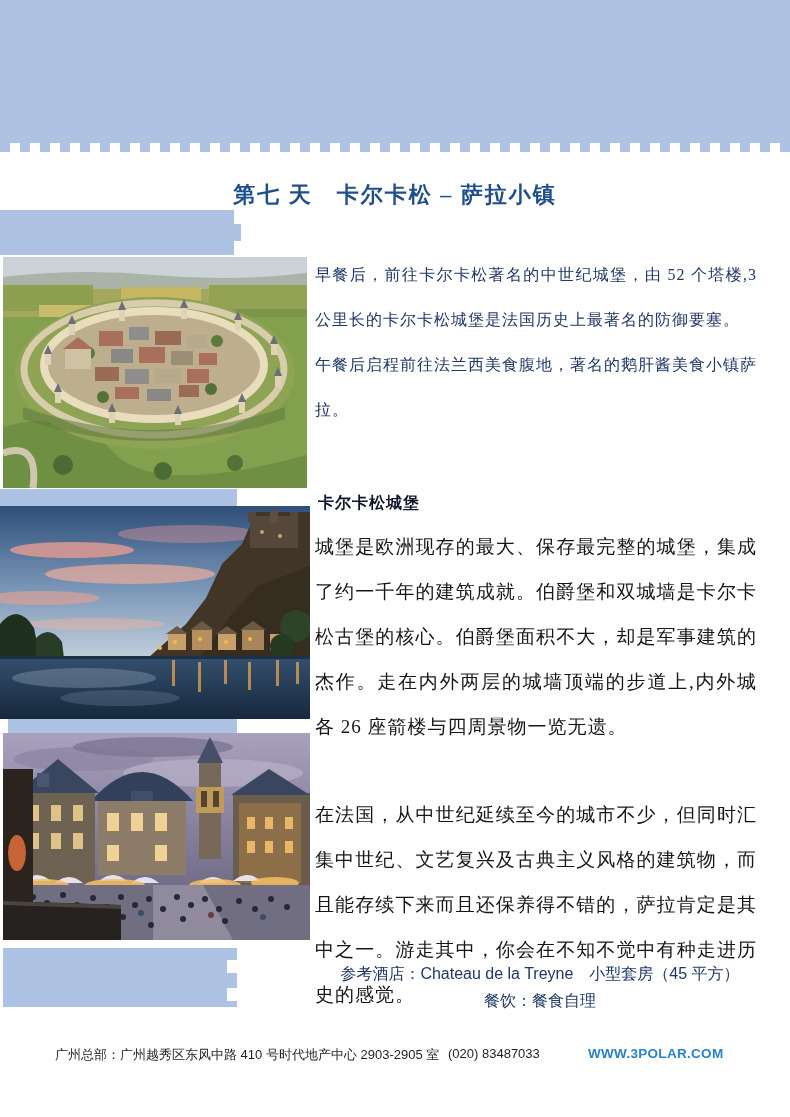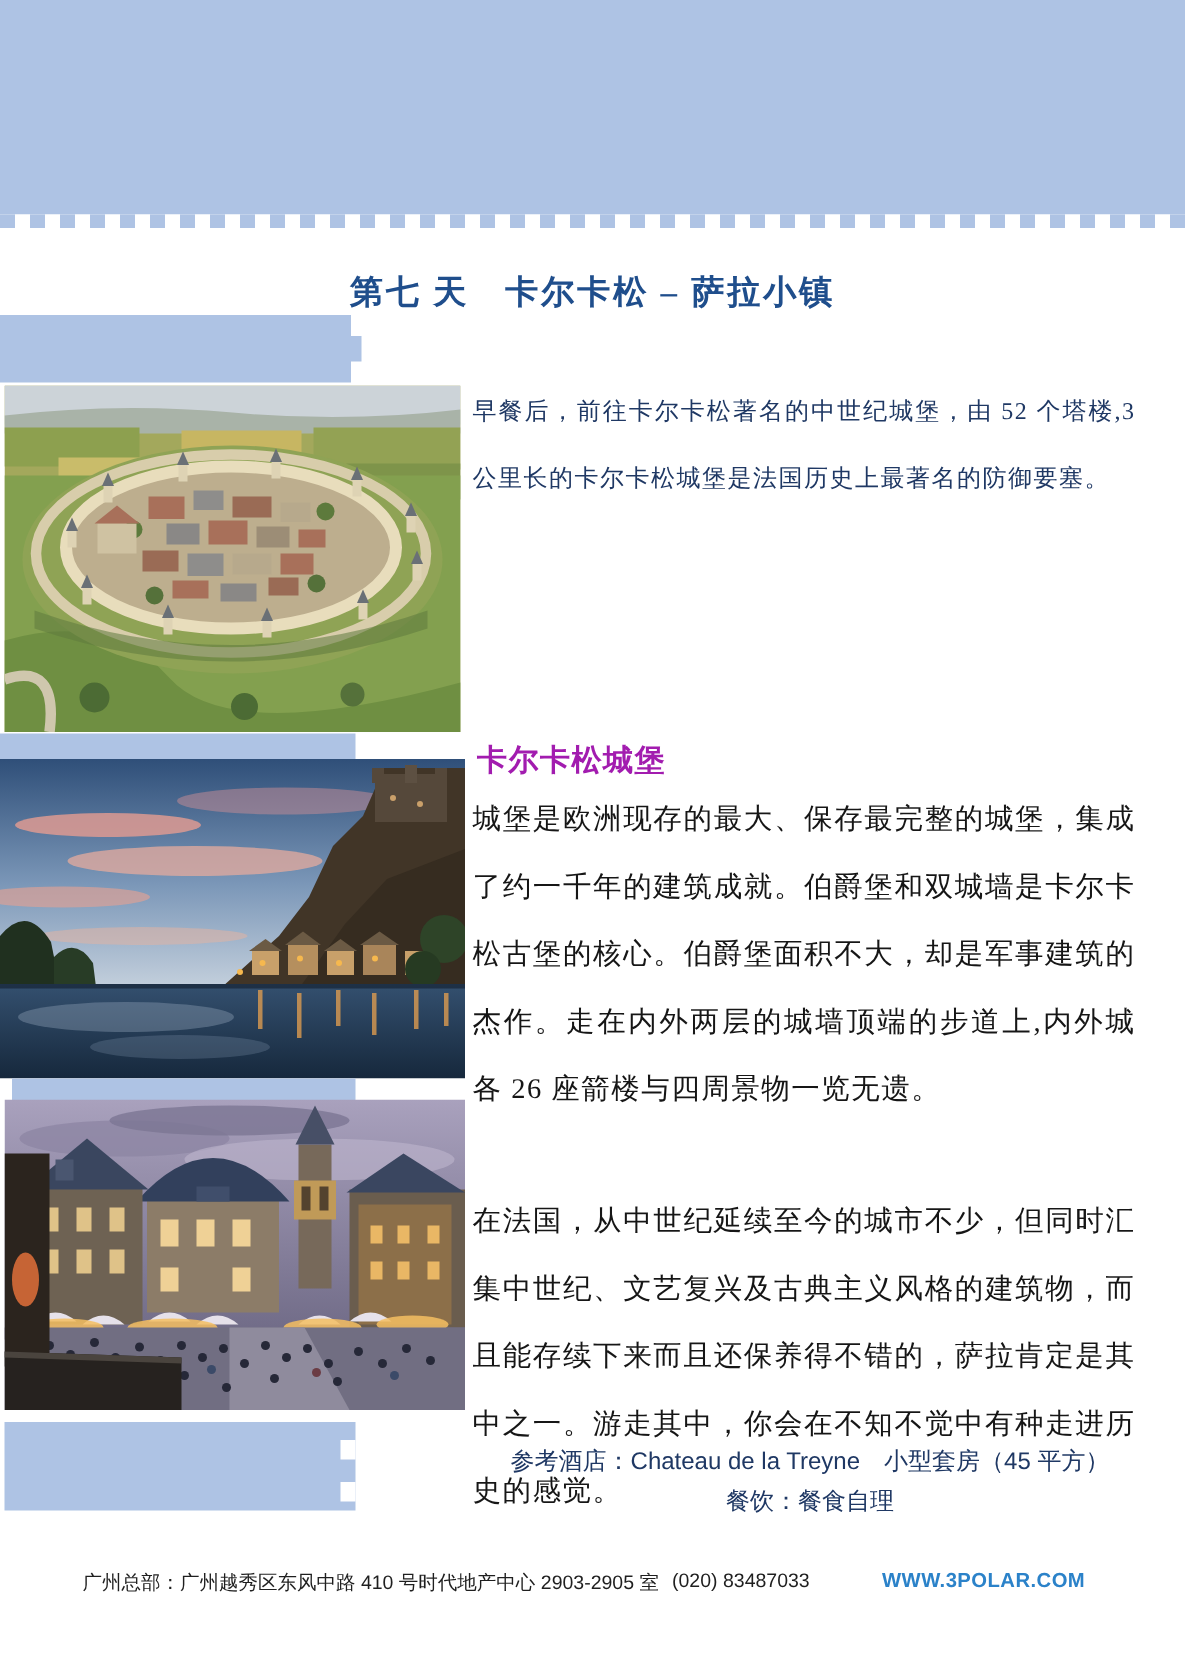--- a/index.html
+++ b/index.html
@@ -30,21 +30,21 @@
   .photo{position:absolute;margin:0;padding:0;line-height:0;}
   .photo svg{display:block;}
   .photo-1{left:3px;top:257px;width:304px;height:231px;}
   .photo-2{left:0;top:506px;width:310px;height:213px;}
   .photo-3{left:3px;top:733px;width:307px;height:207px;}
   
   .intro{position:absolute;left:315px;top:252px;width:442px;
     font-size:16px;line-height:45px;letter-spacing:1px;color:var(--intro-color);text-align:justify;}
   .intro p{margin:0;}
   .sec-h{position:absolute;left:318px;margin:0;font-family:"Liberation Sans","DejaVu Sans",sans-serif;
-    font-size:20px;font-weight:bold;letter-spacing:1px;color:#a21caf;}
+    font-size:16px;font-weight:bold;letter-spacing:1px;color:#0f172a;}
   .sec-h1{top:493px;}
   .sec-h2{top:761px;}
   .sec-body{position:absolute;left:315px;width:442px;margin:0;
     font-size:19px;line-height:45px;letter-spacing:1px;color:var(--body-color);text-align:justify;}
   .sec-body1{top:524px;}
   .sec-body2{top:792px;}
   .booking{position:absolute;left:315px;width:450px;margin:0;
     font-family:"Liberation Sans","DejaVu Sans",sans-serif;font-size:16px;color:var(--booking-color);text-align:center;}
   .booking.hotel{top:964px;}
   .booking.meals{top:991px;}
@@ -316,20 +316,21 @@
     </svg>
   </figure>
 
   <div class="bar bar-d">
     <div class="notch n1"></div>
     <div class="notch n2"></div>
   </div>
 
   <div class="intro">
     <p>早餐后，前往卡尔卡松著名的中世纪城堡，由 52 个塔楼,3 公里长的卡尔卡松城堡是法国历史上最著名的防御要塞。</p>
+    <p>午餐后启程前往法兰西美食腹地，著名的鹅肝酱美食小镇萨拉。</p>
   </div>
 
   <h2 class="sec-h sec-h1">卡尔卡松城堡</h2>
   <p class="sec-body sec-body1">城堡是欧洲现存的最大、保存最完整的城堡，集成了约一千年的建筑成就。伯爵堡和双城墙是卡尔卡松古堡的核心。伯爵堡面积不大，却是军事建筑的杰作。走在内外两层的城墙顶端的步道上,内外城各 26 座箭楼与四周景物一览无遗。</p>
 
   <p class="sec-body sec-body2">在法国，从中世纪延续至今的城市不少，但同时汇集中世纪、文艺复兴及古典主义风格的建筑物，而且能存续下来而且还保养得不错的，萨拉肯定是其中之一。游走其中，你会在不知不觉中有种走进历史的感觉。</p>
 
   <p class="booking hotel">参考酒店：Chateau de la Treyne　小型套房（45 平方）</p>
   <p class="booking meals">餐饮：餐食自理</p>
 

